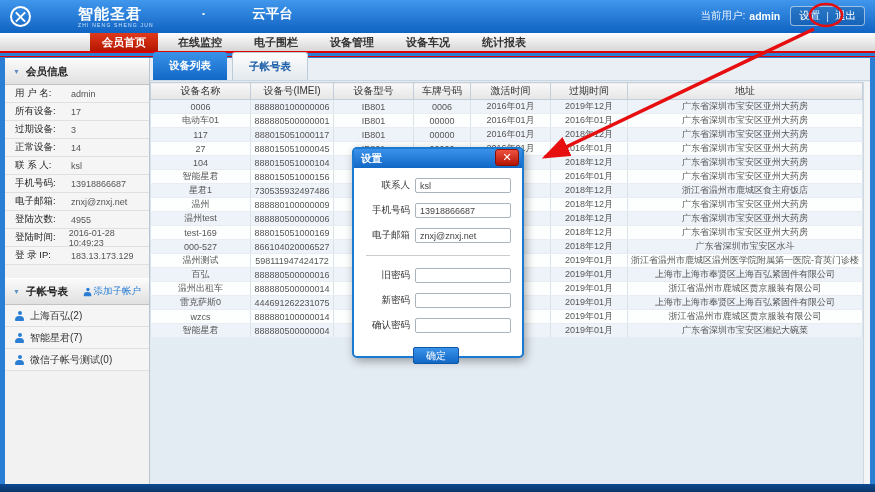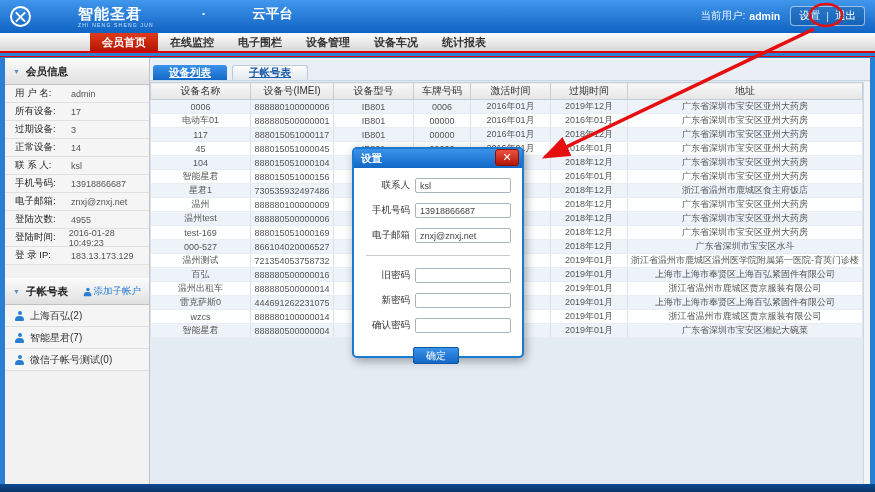--- a/index.html
+++ b/index.html
@@ -30,21 +30,21 @@
                   background:rgba(8,58,120,.25); border-radius:4px; padding:2px 8px; }
   .user-actions .sep { margin:0 6px; color:#cfe4fa; }
   .action-link { color:#fff; cursor:pointer; }
 
   
   .navbar { position:absolute; top:33px; left:0; width:875px; height:20px;
             background:linear-gradient(#fefefe,#d6d6d6); border-bottom:2px solid #e10000;
             display:flex; align-items:stretch; }
   .navbar-line2 { position:absolute; top:56px; left:0; width:875px; height:1px; background:#e10000; }
   .nav-item { font-size:11px; font-weight:bold; color:#333; display:flex; align-items:center;
-              padding:0 12px; cursor:pointer; }
+              padding:0 12px; cursor:pointer;margin-left:8px; }
   .nav-item:first-child { margin-left:90px; }
   .nav-item.active { background:linear-gradient(#e03a1c,#b51500); color:#fff; }
 
   
   .body { position:absolute; top:58px; left:5px; width:865px; height:426px;
           background:#dfe9f2; display:flex; }
 
   
   .sidebar { width:145px; height:100%; background:#f2f2f2; border-right:1px solid #b9c6d2;
              flex:0 0 auto; }
@@ -68,22 +68,22 @@
                  border-radius:50%; background:#2a7fd4; }
   .person-icon::after { content:''; position:absolute; bottom:0; left:0; width:9px; height:5px;
                  border-radius:4px 4px 1px 1px; background:#2a7fd4; }
   .person-icon.small { transform:scale(.85); margin-right:2px; }
 
   
   .content { position:relative; flex:1; height:100%; background:#e4ecf3; }
   .tabstrip { position:absolute; top:0; left:0; right:0; height:23px;
               border-bottom:1px solid #c9d6e2; display:flex; align-items:flex-end;
               padding-left:3px; background:#e9eff5; }
-  .tab { height:15px; display:flex; align-items:center; padding:0 16px; font-size:10.5px;
-         font-weight:bold; border-radius:3px 3px 0 0; margin-right:5px; cursor:pointer;text-decoration:underline; }
+  .tab { height:28px; display:flex; align-items:center; padding:0 16px; font-size:10.5px;
+         font-weight:bold; border-radius:3px 3px 0 0; margin-right:5px; cursor:pointer; }
   .tab.active { background:linear-gradient(#3b92e9,#1268c6); color:#fff; }
   .tab.inactive { background:linear-gradient(#fdfdfd,#e3e9ef); color:#1a5da8;
                   border:1px solid #bccbd8; border-bottom:none; }
 
   table.devices { position:absolute; top:24px; left:0; border-collapse:collapse;
                   table-layout:fixed; width:712px; background:#4c1d95; font-size:9px; }
   .devices th { height:17px; background:linear-gradient(#f8f8f8,#e6e6e6);
                 border:1px solid #c3cfda; font-size:10px; color:#333; font-weight:normal; }
   .devices td { height:14px; border-left:1px solid #dbe3ea; border-right:1px solid #dbe3ea;
                 border-bottom:1px solid #e7edf3; color:#555; text-align:center;
@@ -282,21 +282,21 @@
             <tr>
               <td>117</td>
               <td>888015051000117</td>
               <td>IB801</td>
               <td>00000</td>
               <td>2016年01月</td>
               <td>2018年12月</td>
               <td>广东省深圳市宝安区亚州大药房</td>
             </tr>
             <tr>
-              <td>45</td>
+              <td>27</td>
               <td>888015051000045</td>
               <td>IB801</td>
               <td>00000</td>
               <td>2016年01月</td>
               <td>2016年01月</td>
               <td>广东省深圳市宝安区亚州大药房</td>
             </tr>
             <tr>
               <td>104</td>
               <td>888015051000104</td>
@@ -355,21 +355,21 @@
               <td>000-527</td>
               <td>866104020006527</td>
               <td></td>
               <td></td>
               <td></td>
               <td>2018年12月</td>
               <td>广东省深圳市宝安区水斗</td>
             </tr>
             <tr>
               <td>温州测试</td>
-              <td>721354053758732</td>
+              <td>598111947424172</td>
               <td></td>
               <td></td>
               <td></td>
               <td>2019年01月</td>
               <td>浙江省温州市鹿城区温州医学院附属第一医院-育英门诊楼</td>
             </tr>
             <tr>
               <td>百弘</td>
               <td>888880500000016</td>
               <td></td>

